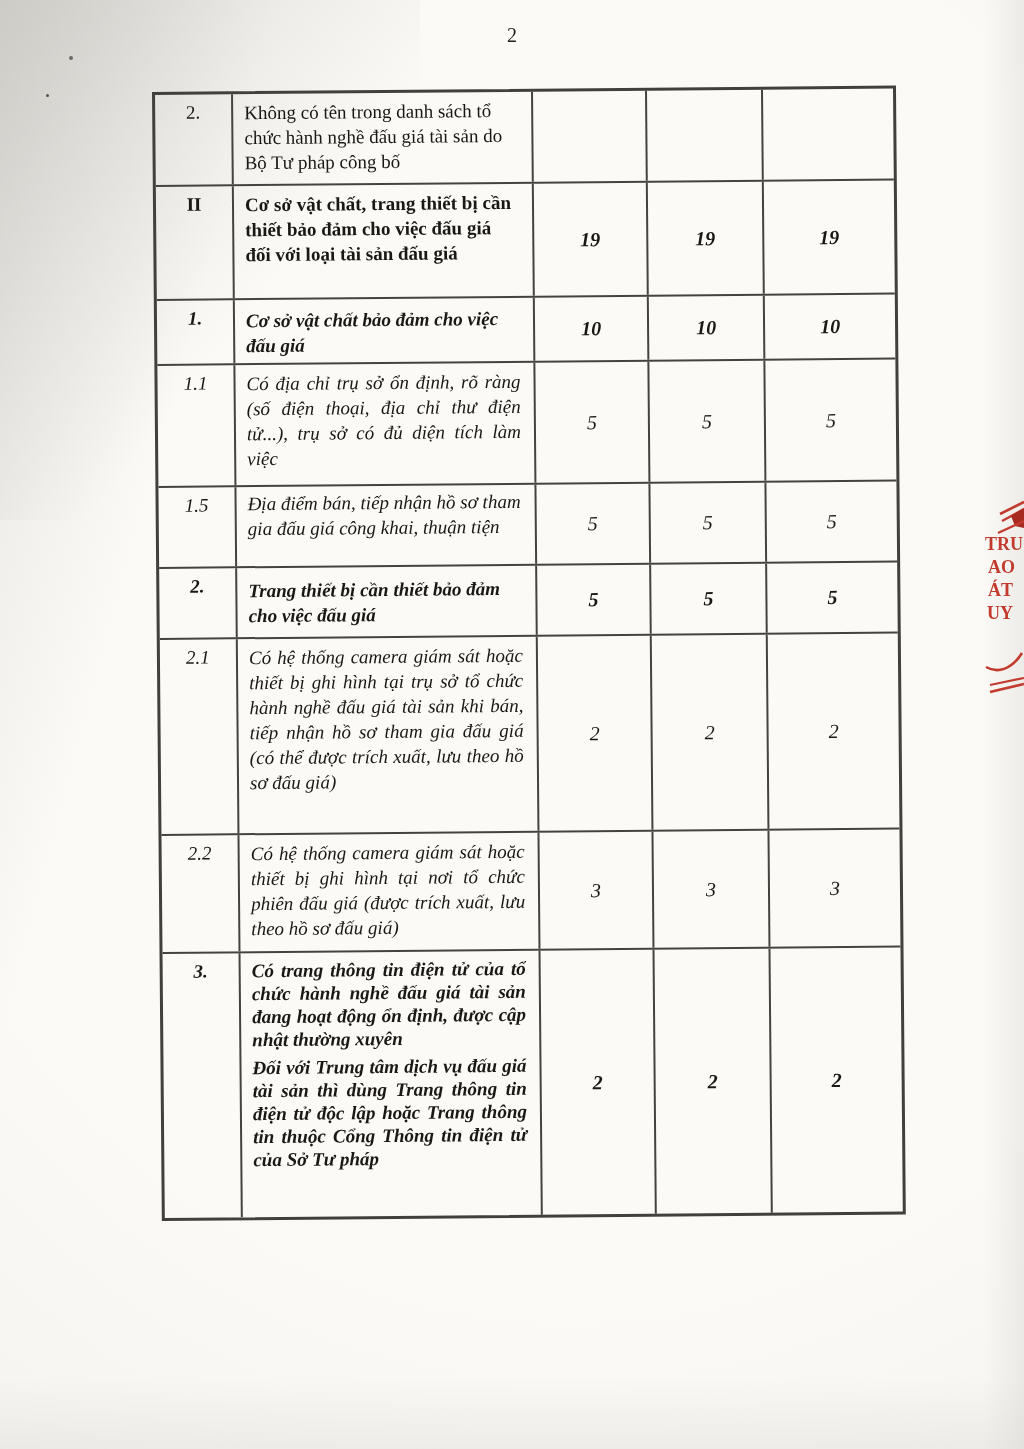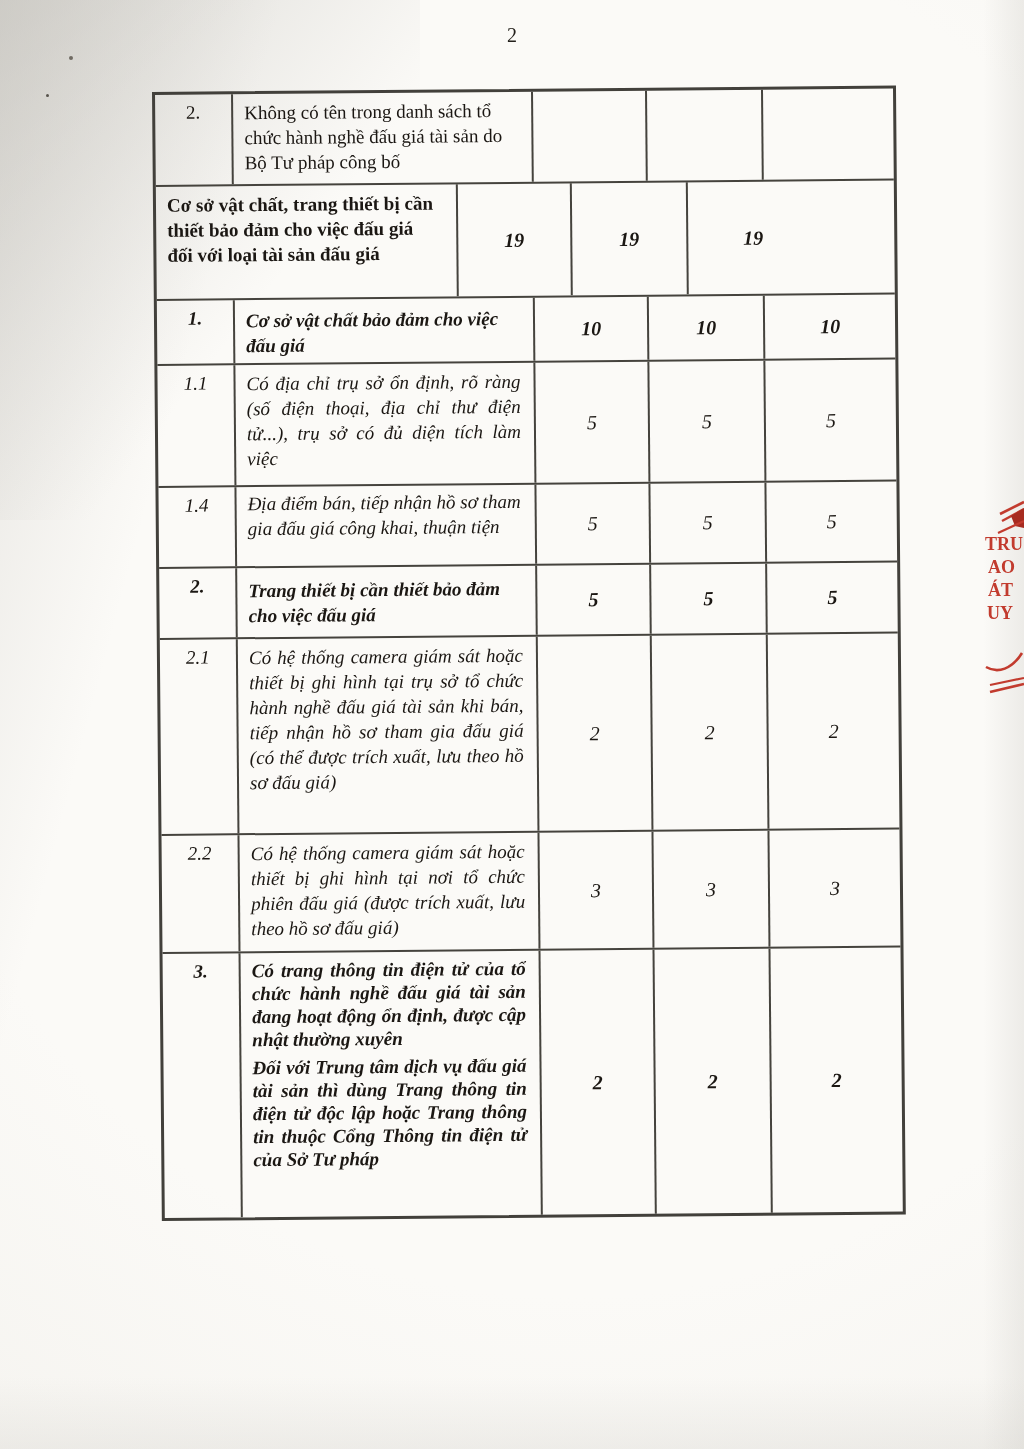--- a/index.html
+++ b/index.html
@@ -82,20 +82,21 @@
 
     <div class="row r0 style-normal">
       <div class="cell no-cell">2.</div>
       <div class="cell crit-cell">Không có tên trong danh sách tổ chức hành nghề đấu giá tài sản do Bộ Tư pháp công bố</div>
       <div class="cell score-cell c1"></div>
       <div class="cell score-cell c2"></div>
       <div class="cell score-cell c3"></div>
     </div>
 
     <div class="row r1 style-bold">
+      <div class="cell no-cell">II</div>
       <div class="cell crit-cell">Cơ sở vật chất, trang thiết bị cần thiết bảo đảm cho việc đấu giá đối với loại tài sản đấu giá</div>
       <div class="cell score-cell c1">19</div>
       <div class="cell score-cell c2">19</div>
       <div class="cell score-cell c3">19</div>
     </div>
 
     <div class="row r2 style-bold-italic">
       <div class="cell no-cell">1.</div>
       <div class="cell crit-cell">Cơ sở vật chất bảo đảm cho việc đấu giá</div>
       <div class="cell score-cell c1">10</div>
@@ -105,21 +106,21 @@
 
     <div class="row r3 style-italic just">
       <div class="cell no-cell">1.1</div>
       <div class="cell crit-cell">Có địa chỉ trụ sở ổn định, rõ ràng (số điện thoại, địa chỉ thư điện tử...), trụ sở có đủ diện tích làm việc</div>
       <div class="cell score-cell c1">5</div>
       <div class="cell score-cell c2">5</div>
       <div class="cell score-cell c3">5</div>
     </div>
 
     <div class="row r4 style-italic">
-      <div class="cell no-cell">1.4</div>
+      <div class="cell no-cell">1.5</div>
       <div class="cell crit-cell">Địa điểm bán, tiếp nhận hồ sơ tham gia đấu giá công khai, thuận tiện</div>
       <div class="cell score-cell c1">5</div>
       <div class="cell score-cell c2">5</div>
       <div class="cell score-cell c3">5</div>
     </div>
 
     <div class="row r5 style-bold-italic">
       <div class="cell no-cell">2.</div>
       <div class="cell crit-cell">Trang thiết bị cần thiết bảo đảm cho việc đấu giá</div>
       <div class="cell score-cell c1">5</div>

